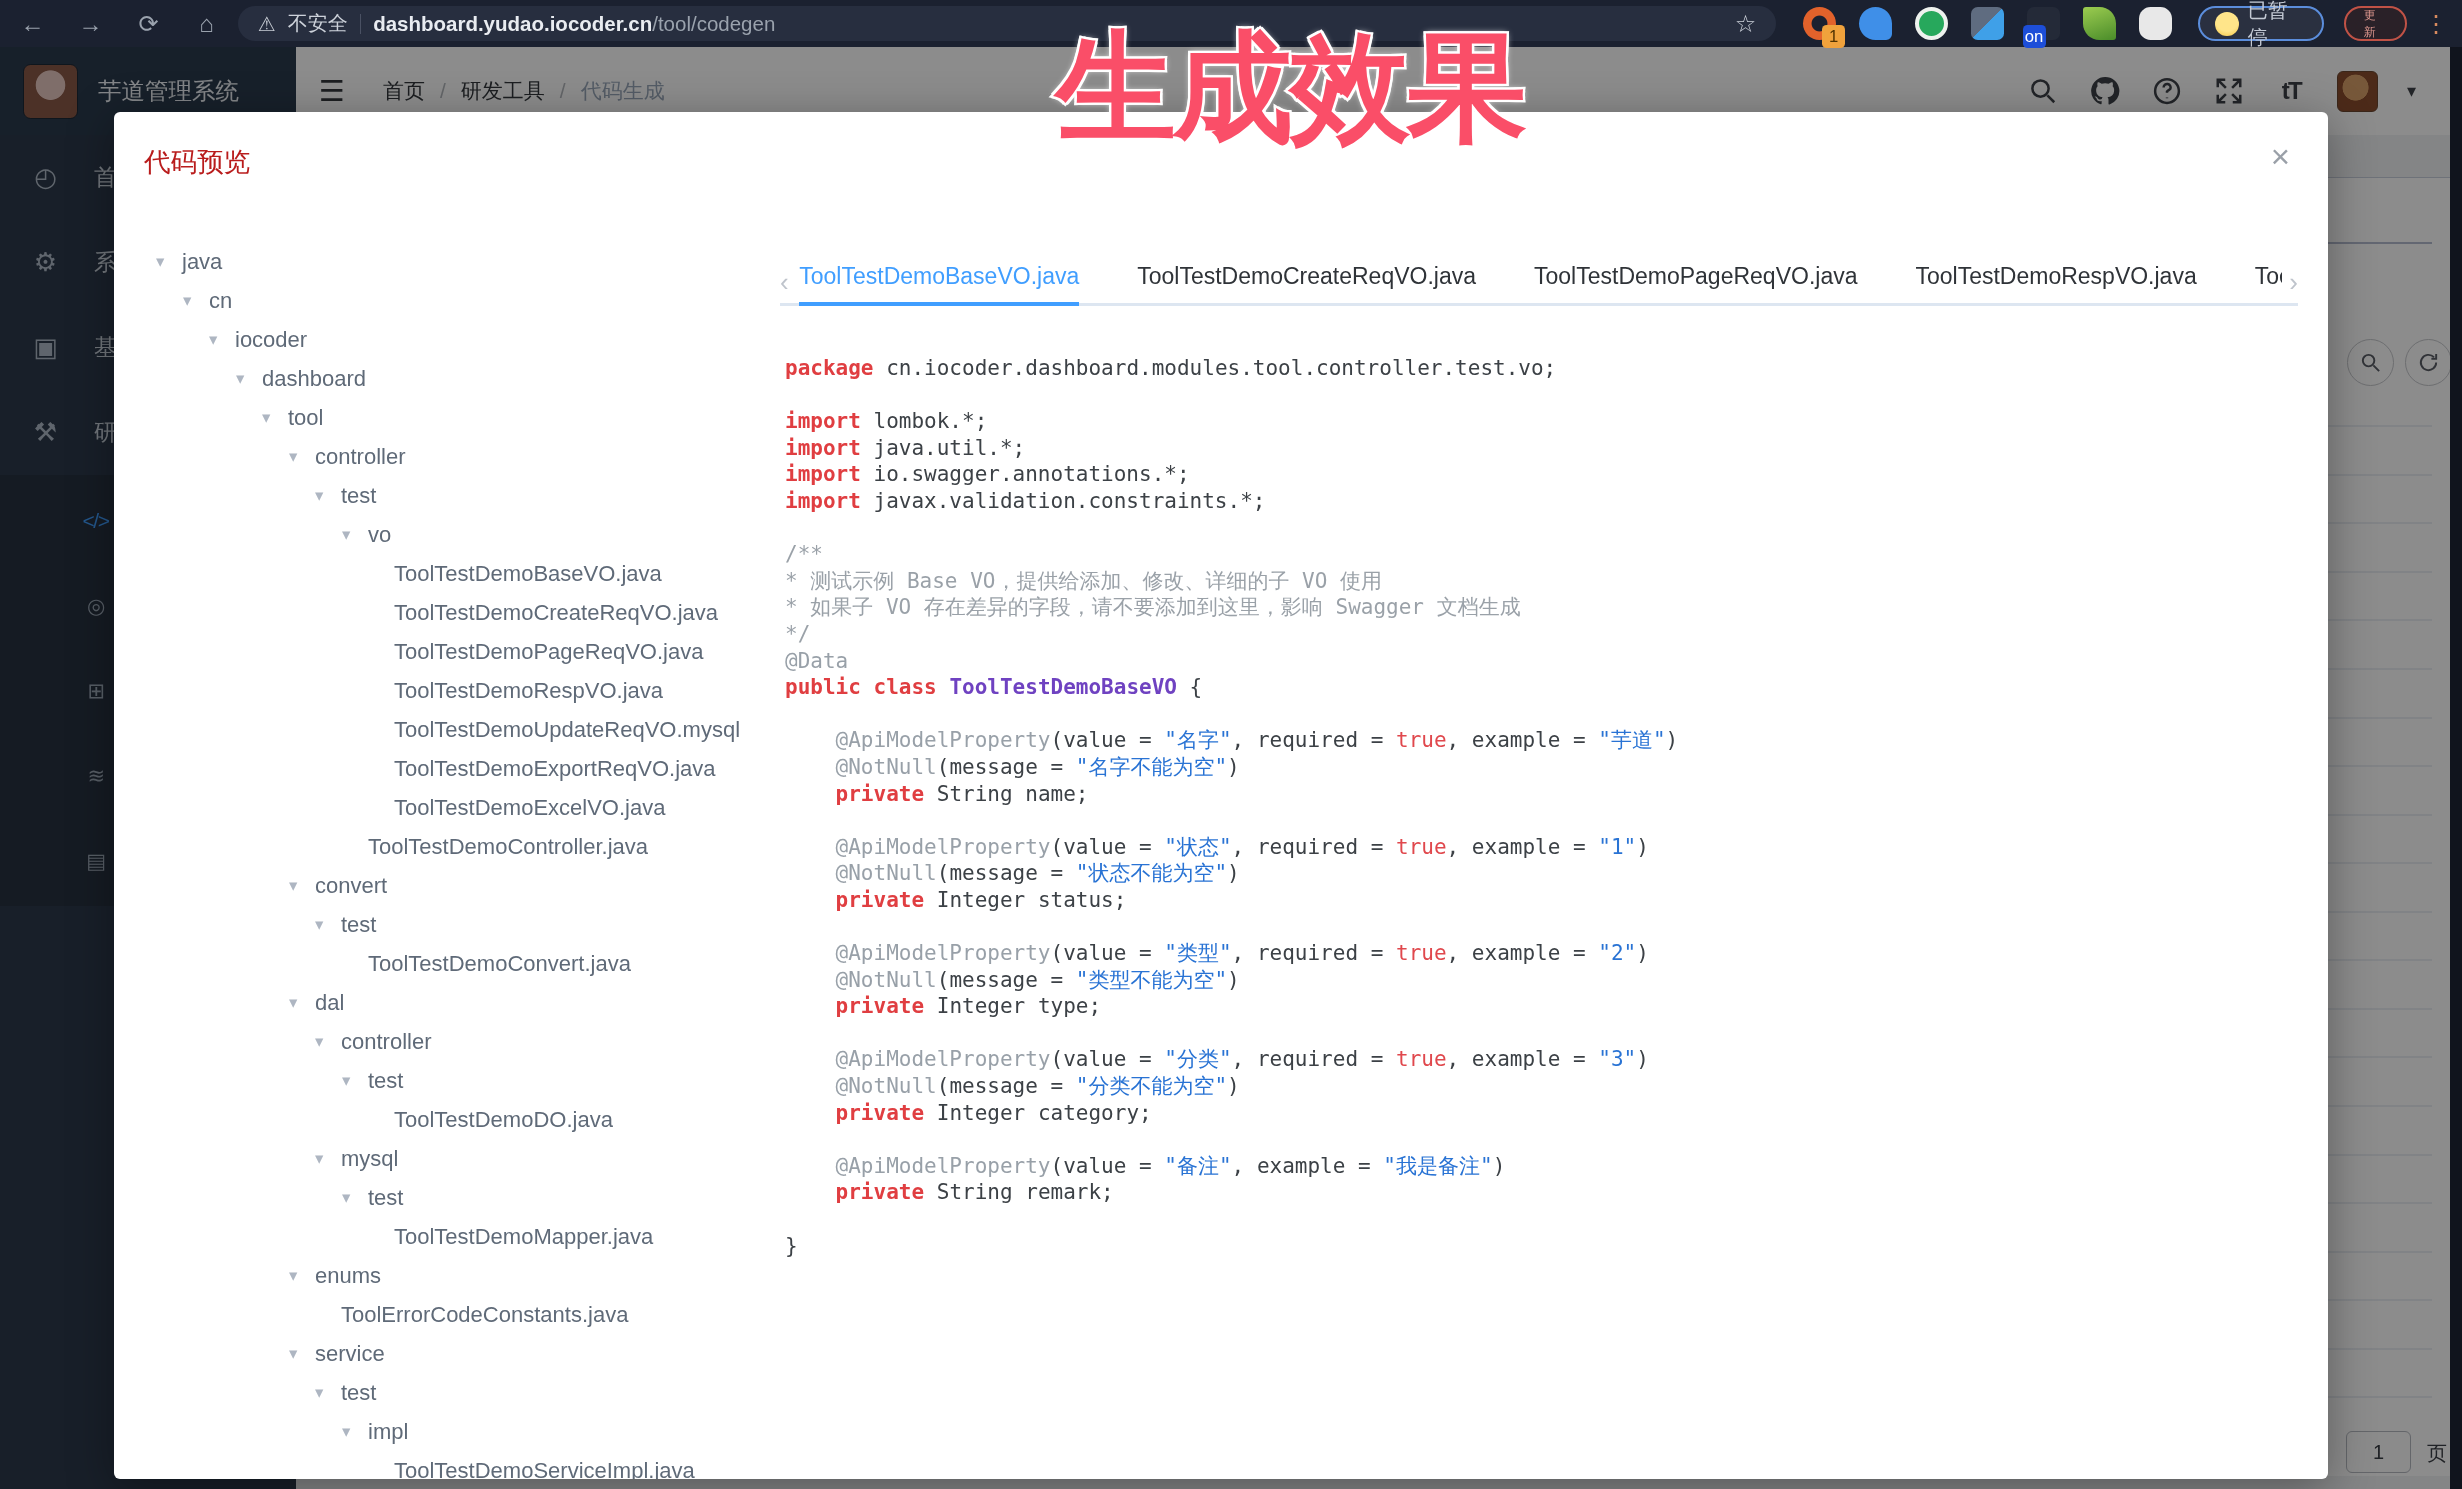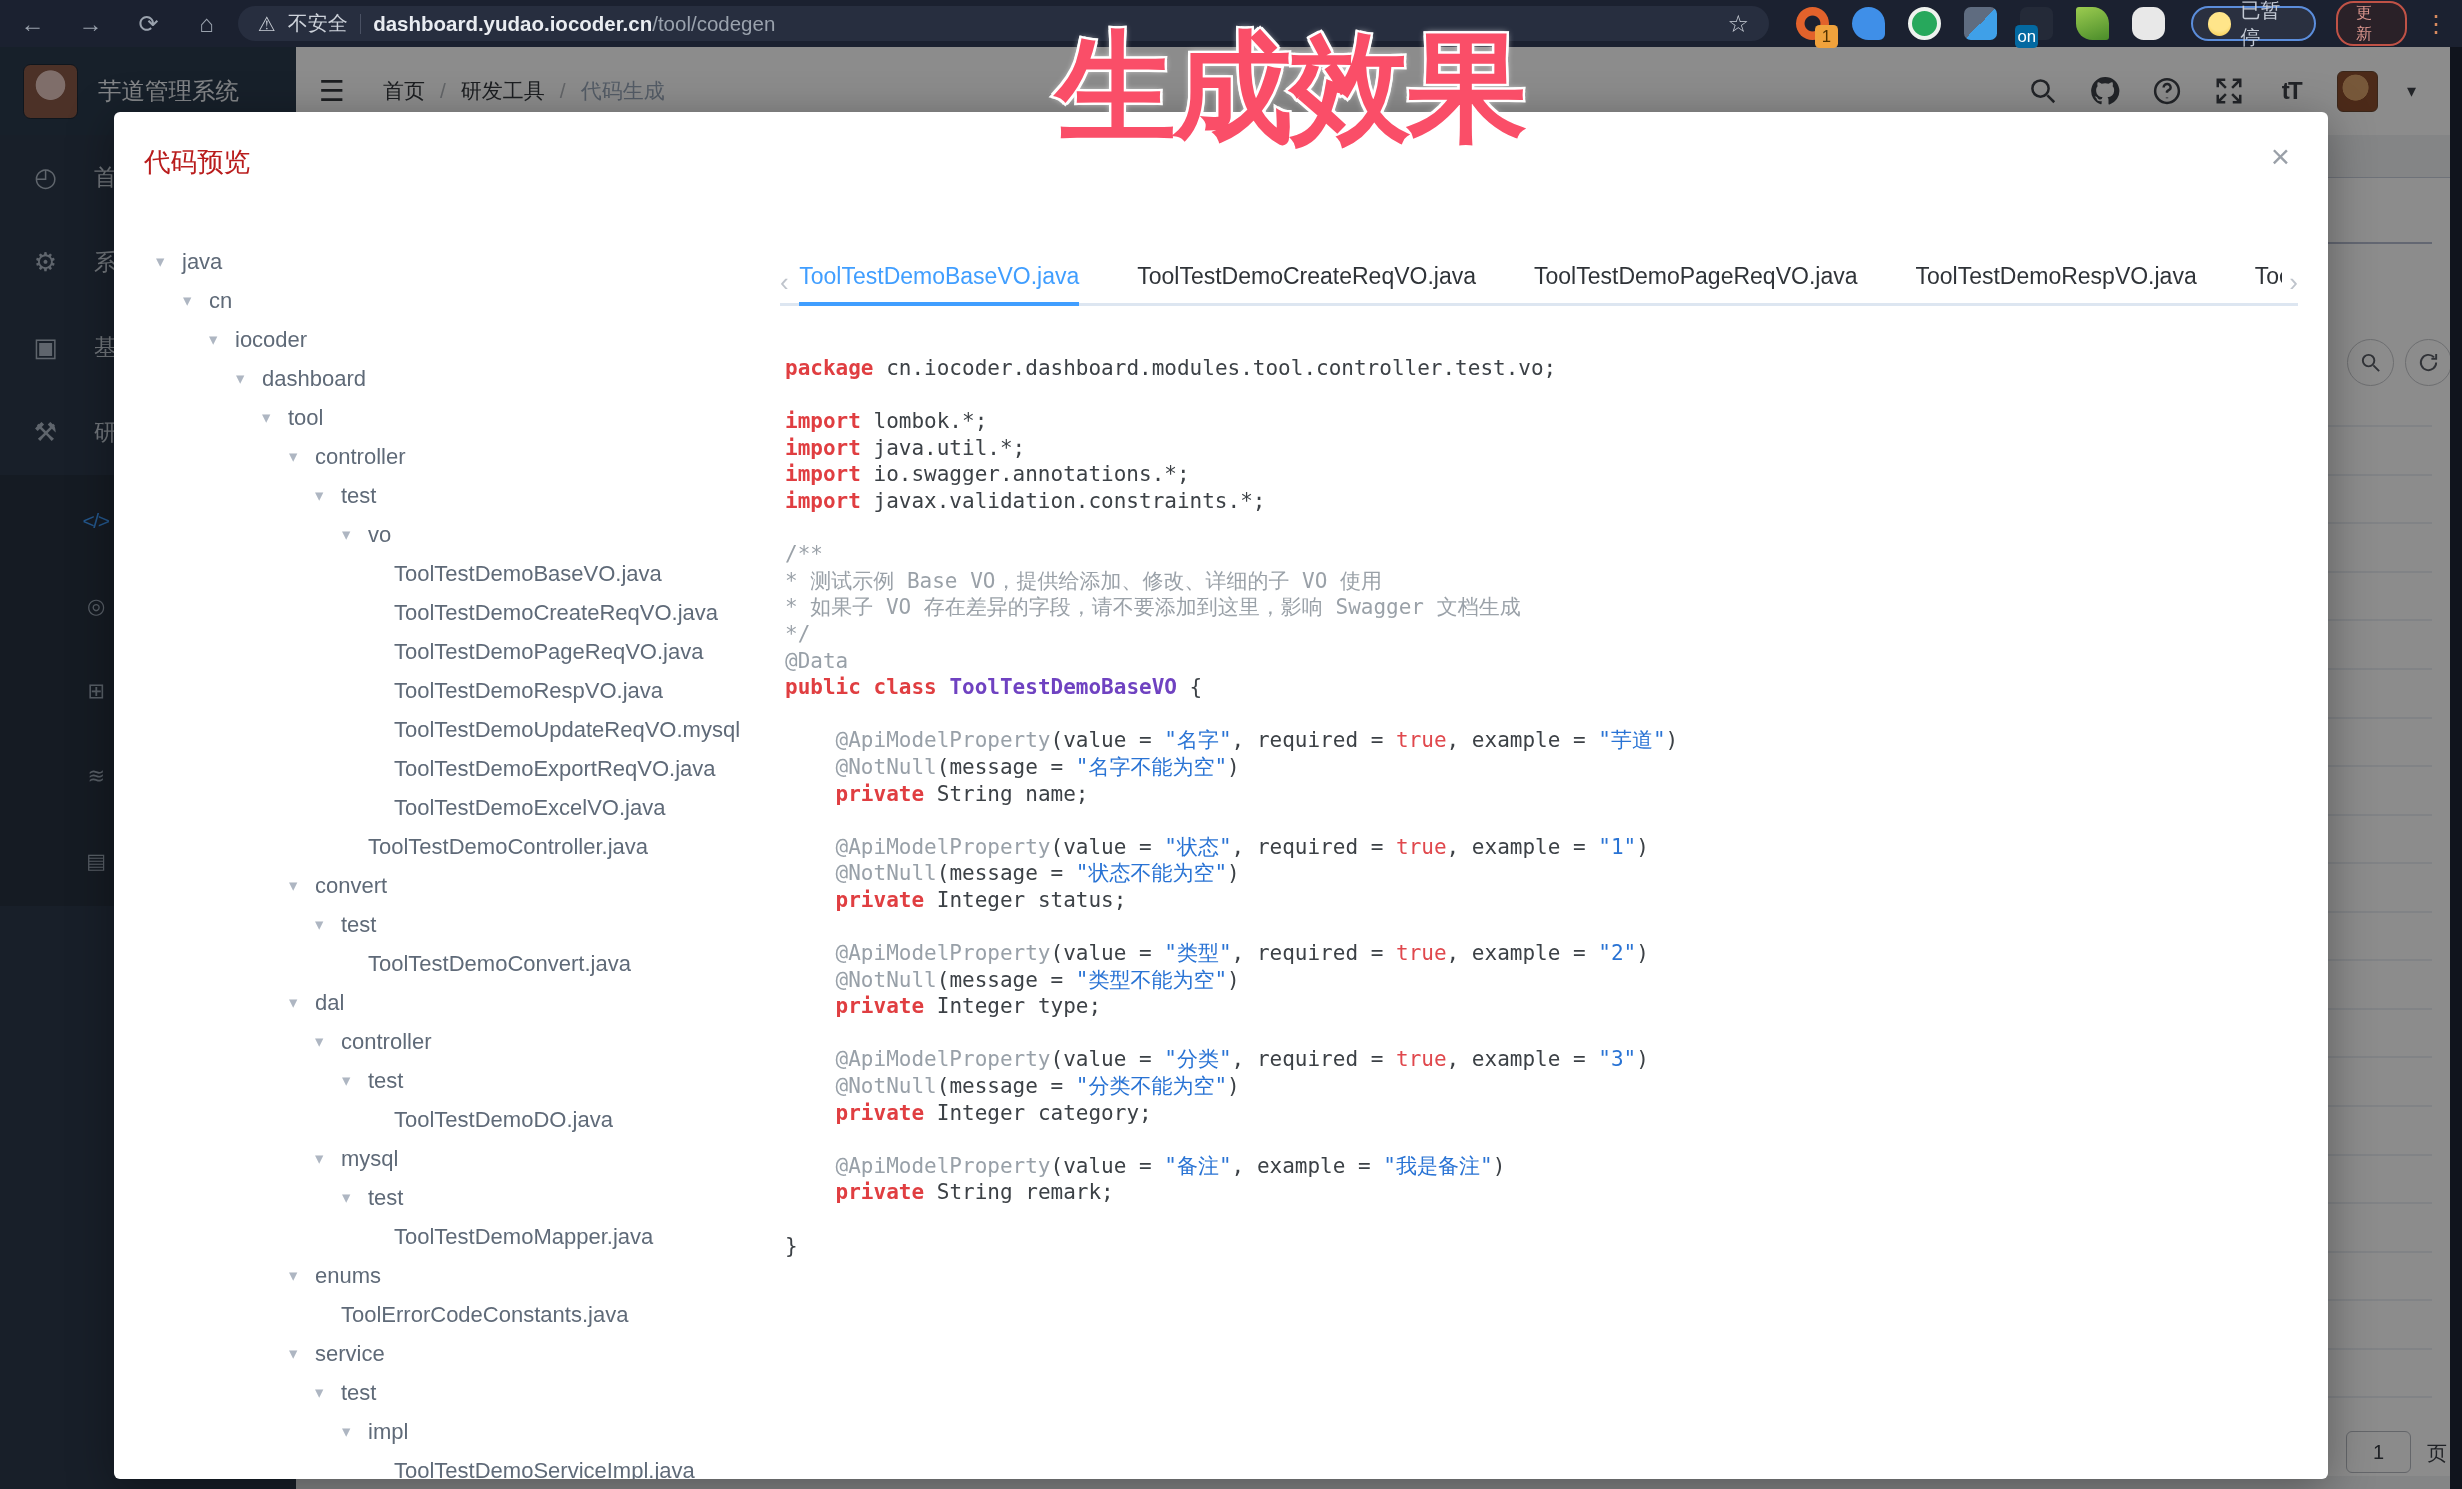--- a/index.html
+++ b/index.html
@@ -24,28 +24,28 @@
   .ext { width:33px; height:33px; border-radius:50%; position:relative; display:inline-block; }
   .orange-ring { background:radial-gradient(circle,#1b2130 0 32%,#e2622b 36% 100%); }
   .blue-drop { background:#3f8fe8; border-radius:50% 50% 6px 50%; }
   .green-circle { background:#27a85c; border:4.6px solid #eef2ee; }
   .blue-diamond { border-radius:6.8px; background:linear-gradient(135deg,#5f6c80 0 50%,#3fa0e8 50% 100%); }
   .dark-on { border-radius:6.8px; background:#242a38; }
   .green-leaf { background:linear-gradient(160deg,#9ccc50,#4a8c2a); border-radius:3px 50% 3px 50%; }
   .puzzle { background:#e8e8e8; border-radius:35%; }
   .ext-badge { position:absolute; right:-9px; bottom:-7.6px; background:#f0a23c; color:#503200;
                font-size:16.7px; line-height:23px; min-width:23px; text-align:center; border-radius:4.6px; }
-  .ext-badge.on { background:#0369a1; color:#fff; left:-4.6px; right:auto; }
+  .ext-badge.on { background:#1d4ed8; color:#fff; left:-4.6px; right:auto; }
   .paused-chip { height:35px; border:2.3px solid #5b8ddb; border-radius:17.4px; background:#2a3040;
                  color:#c3c9d4; display:flex; align-items:center; gap:9px; padding:0 15px;
                  font-size:20px; margin-left:26px; }
   .emoji-face { width:24px; height:24px; border-radius:50%;
                 background:radial-gradient(circle at 50% 35%,#ffe58a 0 55%,#f2c23e 100%); }
-  .update-btn { height:45px; border:2.3px solid #c05246; border-radius:17.4px; background:#2a2128;
-                color:#d9948c; display:flex; align-items:center; padding:0 18px; font-size:16px;
+  .update-btn { height:35px; border:2.3px solid #c05246; border-radius:17.4px; background:#2a2128;
+                color:#d9948c; display:flex; align-items:center; padding:0 18px; font-size:12px;
                 margin-left:20px; }
   .kebab { color:#d98b5f; font-size:24px; margin-left:16.7px; width:23px; text-align:center; }
 
   
   .app-header { position:absolute; left:0; top:47px; width:2462px; height:88px; background:#ffffff; z-index:1; }
   .logo-box { position:absolute; left:0; top:0; width:296px; height:88px; background:#2b3b4d;
               display:flex; align-items:center; gap:20px; padding-left:23px; }
   .logo-img { width:55px; height:55px; border-radius:7.6px;
               background:radial-gradient(circle at 50% 38%,#e8c9c2 0 34%,#8a5a48 36% 100%); border:1.5px solid #1c2835; }
   .app-name { color:#eef2f7; font-size:23.5px; }

